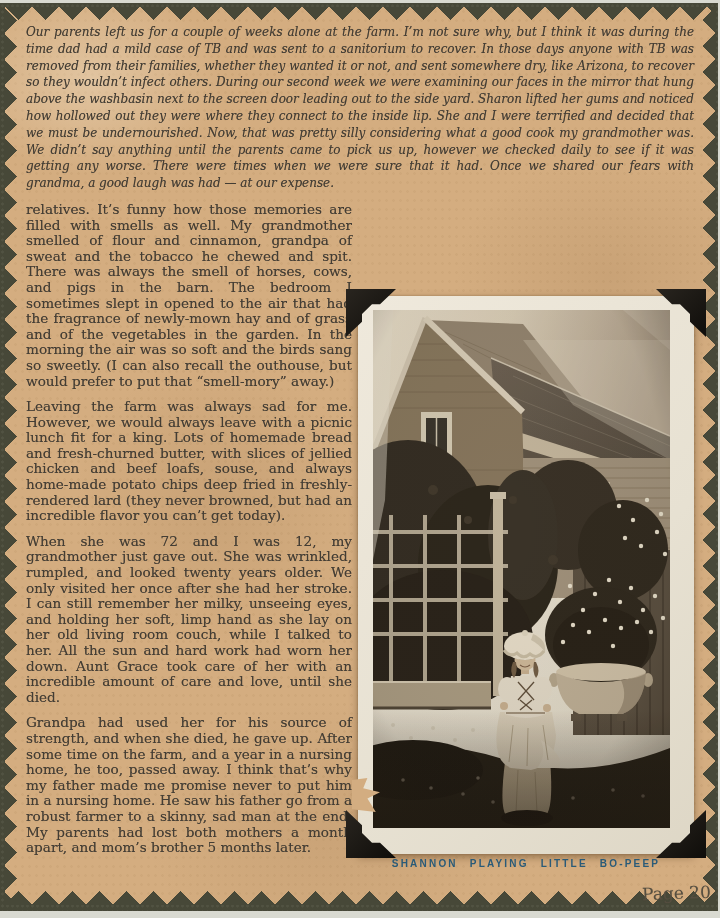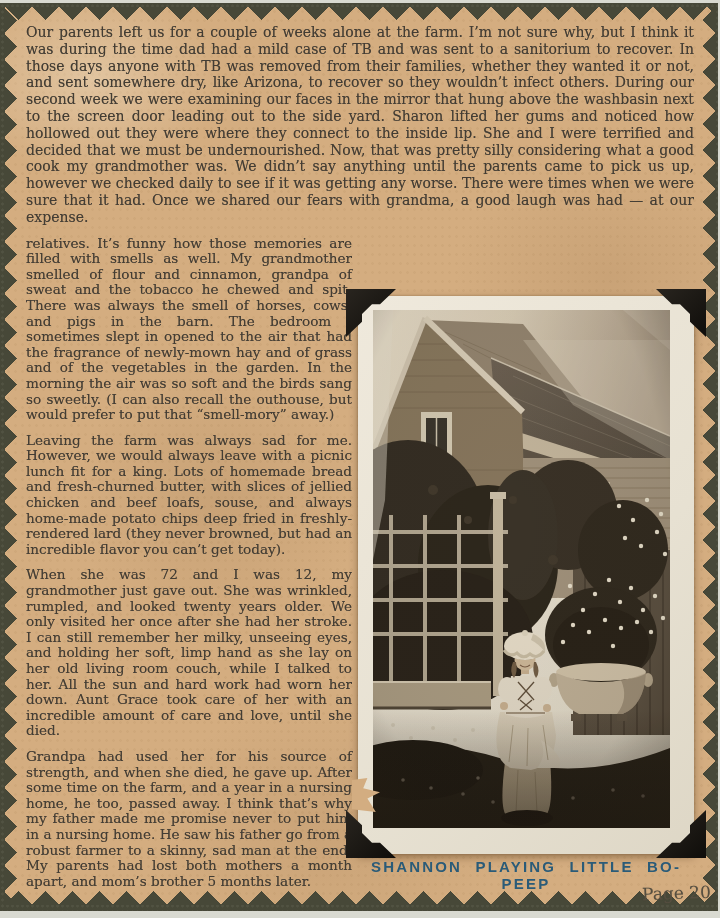--- a/index.html
+++ b/index.html
@@ -42,21 +42,21 @@
   .zz-right{top:0;bottom:0;right:0;width:14px;
     background:conic-gradient(from 45deg at 0% 50%, #474838 0 90deg, transparent 90deg 360deg);
     background-size:14px 26px;background-repeat:repeat-y;}
 
   
   .content{
     position:absolute;left:21px;top:17px;width:668px;z-index:1;
     color:#433d34;text-align:justify;
     text-shadow:0 0 .4px rgba(66,60,52,.55);
   }
-  .para-full{font-size:14px;line-height:16.8px;margin:0 0 0 0;}
+  .para-full{font-size:12px;line-height:16.8px;margin:0 0 0 0;font-style:italic;}
   .para-full.first{margin-bottom:10px;}
   .narrow-col{width:326px;}
   .para-narrow{font-size:13.6px;line-height:15.6px;margin:10px 0 0 0;}
   .para-narrow.cont{margin-top:0;}
 
   
   .photo-wrap{position:absolute;left:353px;top:289px;width:336px;height:558px;z-index:3;}
   .photo-paper{
     position:absolute;inset:0;background:linear-gradient(135deg,#efe9dc,#e7e1d2 60%,#ded7c6);
     box-shadow:0 3px 8px rgba(70,45,20,.45), 0 0 2px rgba(70,45,20,.3);
@@ -67,21 +67,21 @@
   .mount.tr{right:-12px;top:-7px;clip-path:polygon(0 0,100% 0,100% 100%,68% 68%,68% 52%,48% 32%,32% 32%);}
   .mount.bl{left:-12px;bottom:-4px;clip-path:polygon(0 0,32% 32%,32% 48%,52% 68%,68% 68%,100% 100%,0 100%);}
   .mount.br{right:-12px;bottom:-4px;clip-path:polygon(100% 0,100% 100%,0 100%,32% 68%,48% 68%,68% 48%,68% 32%);}
   .tear{
     position:absolute;left:-6px;top:482px;width:28px;height:34px;background:#d3ad81;
     clip-path:polygon(0 6%,55% 0,40% 30%,100% 42%,55% 60%,85% 100%,0 92%);
   }
   .caption{
     position:absolute;left:353px;top:851px;width:336px;z-index:4;text-align:center;
     font-family:"Liberation Sans", sans-serif;font-weight:bold;
-    font-size:15px;letter-spacing:2.2px;word-spacing:7px;color:#2a5b78;
+    font-size:10px;letter-spacing:2.2px;word-spacing:7px;color:#2a5b78;
   }
   .page-num{
     position:absolute;right:5px;top:876px;z-index:5;
     font-size:17px;color:#564e40;transform:rotate(-2deg);
     text-shadow:0 0 1px rgba(86,78,64,.3);
   }
 </style>
 </head>
 <body>
 

